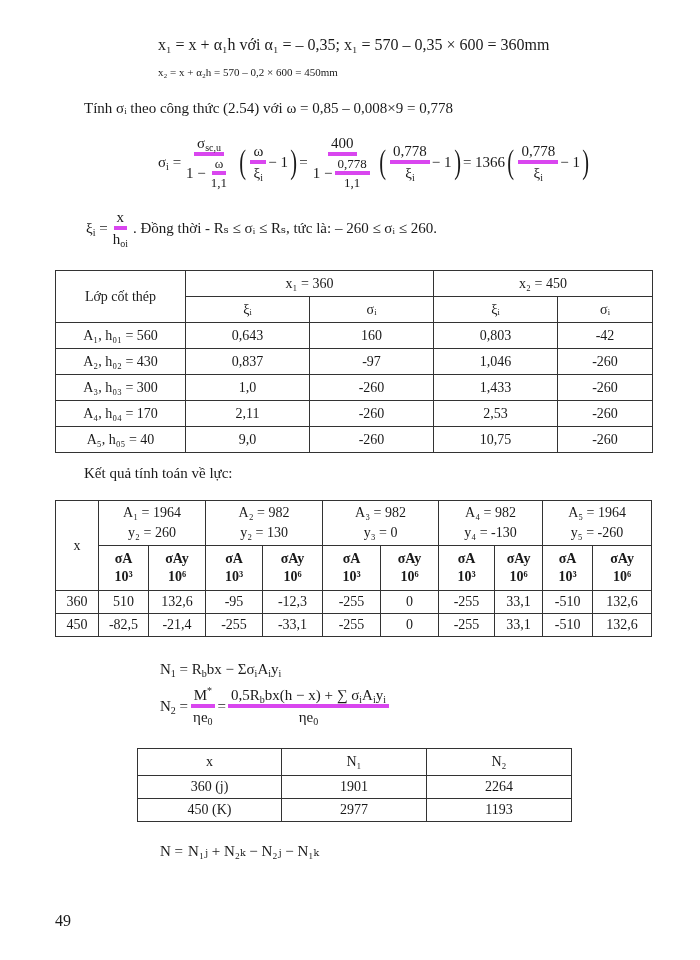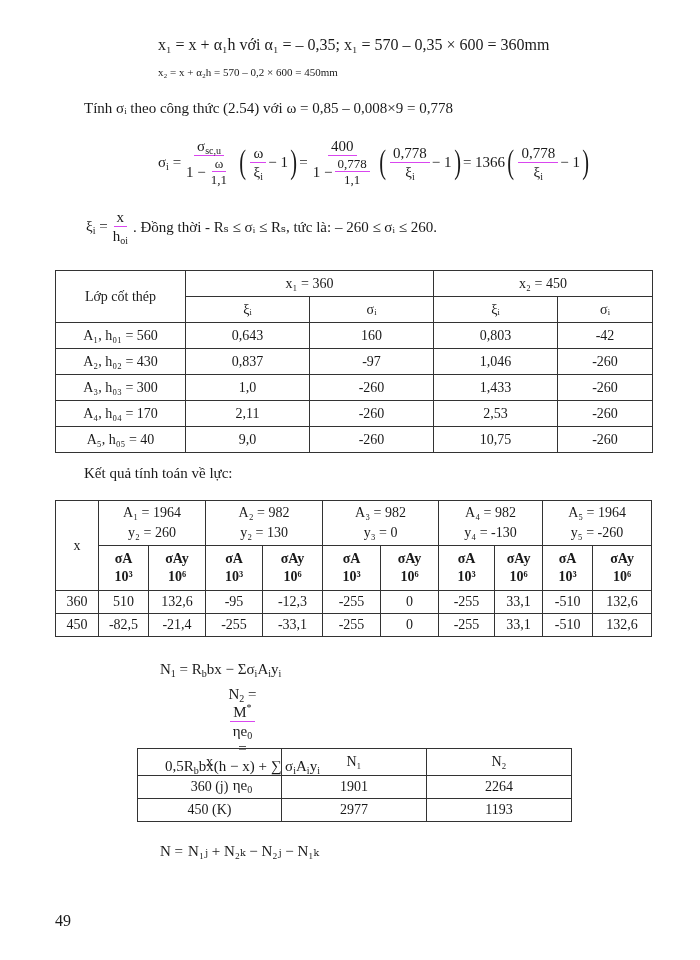--- a/index.html
+++ b/index.html
@@ -2,21 +2,21 @@
 <html><head>
 <meta charset="utf-8">
 <style>
   html, body { margin: 0; padding: 0; background: #ffffff; }
   body { width: 700px; height: 960px; position: relative; overflow: hidden;
          font-family: "Liberation Serif", "DejaVu Serif", serif; color: #1a1a1a; font-size: 15px; }
   .abs { position: absolute; white-space: nowrap; }
   sub { font-size: 10px; vertical-align: -3px; line-height: 0; }
   sup { font-size: 10px; vertical-align: 6px; line-height: 0; }
   .frac { display: inline-flex; flex-direction: column; align-items: center; vertical-align: middle; margin: 0 2px; }
-  .frac .num { border-bottom: 1px solid #d946ef; padding: 0 3px; line-height: 18px; }
+  .frac .num { border-bottom: 4px solid #d946ef; padding: 0 3px; line-height: 18px; }
   .frac .den { padding: 0 3px; line-height: 18px; }
   .frac.small .num, .frac.small .den { font-size: 13px; line-height: 15px; }
   .paren { font-size: 34px; font-weight: 100; vertical-align: middle; line-height: 1; transform: scaleX(0.6); display: inline-block; }
   .eqline { display: flex; align-items: center; }
   table { border-collapse: collapse; position: absolute; table-layout: fixed; }
   td { border: 1px solid #333; text-align: center; padding: 0; font-size: 14px; }
   .t1 td { height: 25px; }
   .t2 td { height: 22px; }
   .t2 .hdr2 td { height: 44px; line-height: 18px; font-weight: bold; }
   .t2 .hdr1 td.grp { height: 44px; line-height: 20px; }
@@ -208,21 +208,21 @@
     <td>-510</td>
         <td>132,6</td>
   </tr>
 </tbody>
   </table>
 
 <div class="abs" style="left:160px; top:650px; font-size:15px;margin-top:11px;">
   <span>N</span><sub>1</sub><span> = R</span><sub>b</sub><span>bx − Σσ</span><sub>i</sub><span>A</span><sub>i</sub><span>y</span><sub>i</sub>
 </div>
 
-<div class="abs eqline" style="left:160px; top:686px;flex-direction:column;">
+<div class="abs eqline" style="left:160px; top:686px;">
   <span><span>N</span><sub>2</sub>&nbsp;=</span>
   <span class="frac">
     <span class="num"><span>M</span><sup>*</sup></span>
     <span class="den"><span>ηe</span><sub>0</sub></span>
   </span>
   <span>=</span>
   <span class="frac">
     <span class="num"><span>0,5R</span><sub>b</sub><span>bx(h − x) + ∑ σ</span><sub>i</sub><span>A</span><sub>i</sub><span>y</span><sub>i</sub></span>
     <span class="den"><span>ηe</span><sub>0</sub></span>
   </span>

